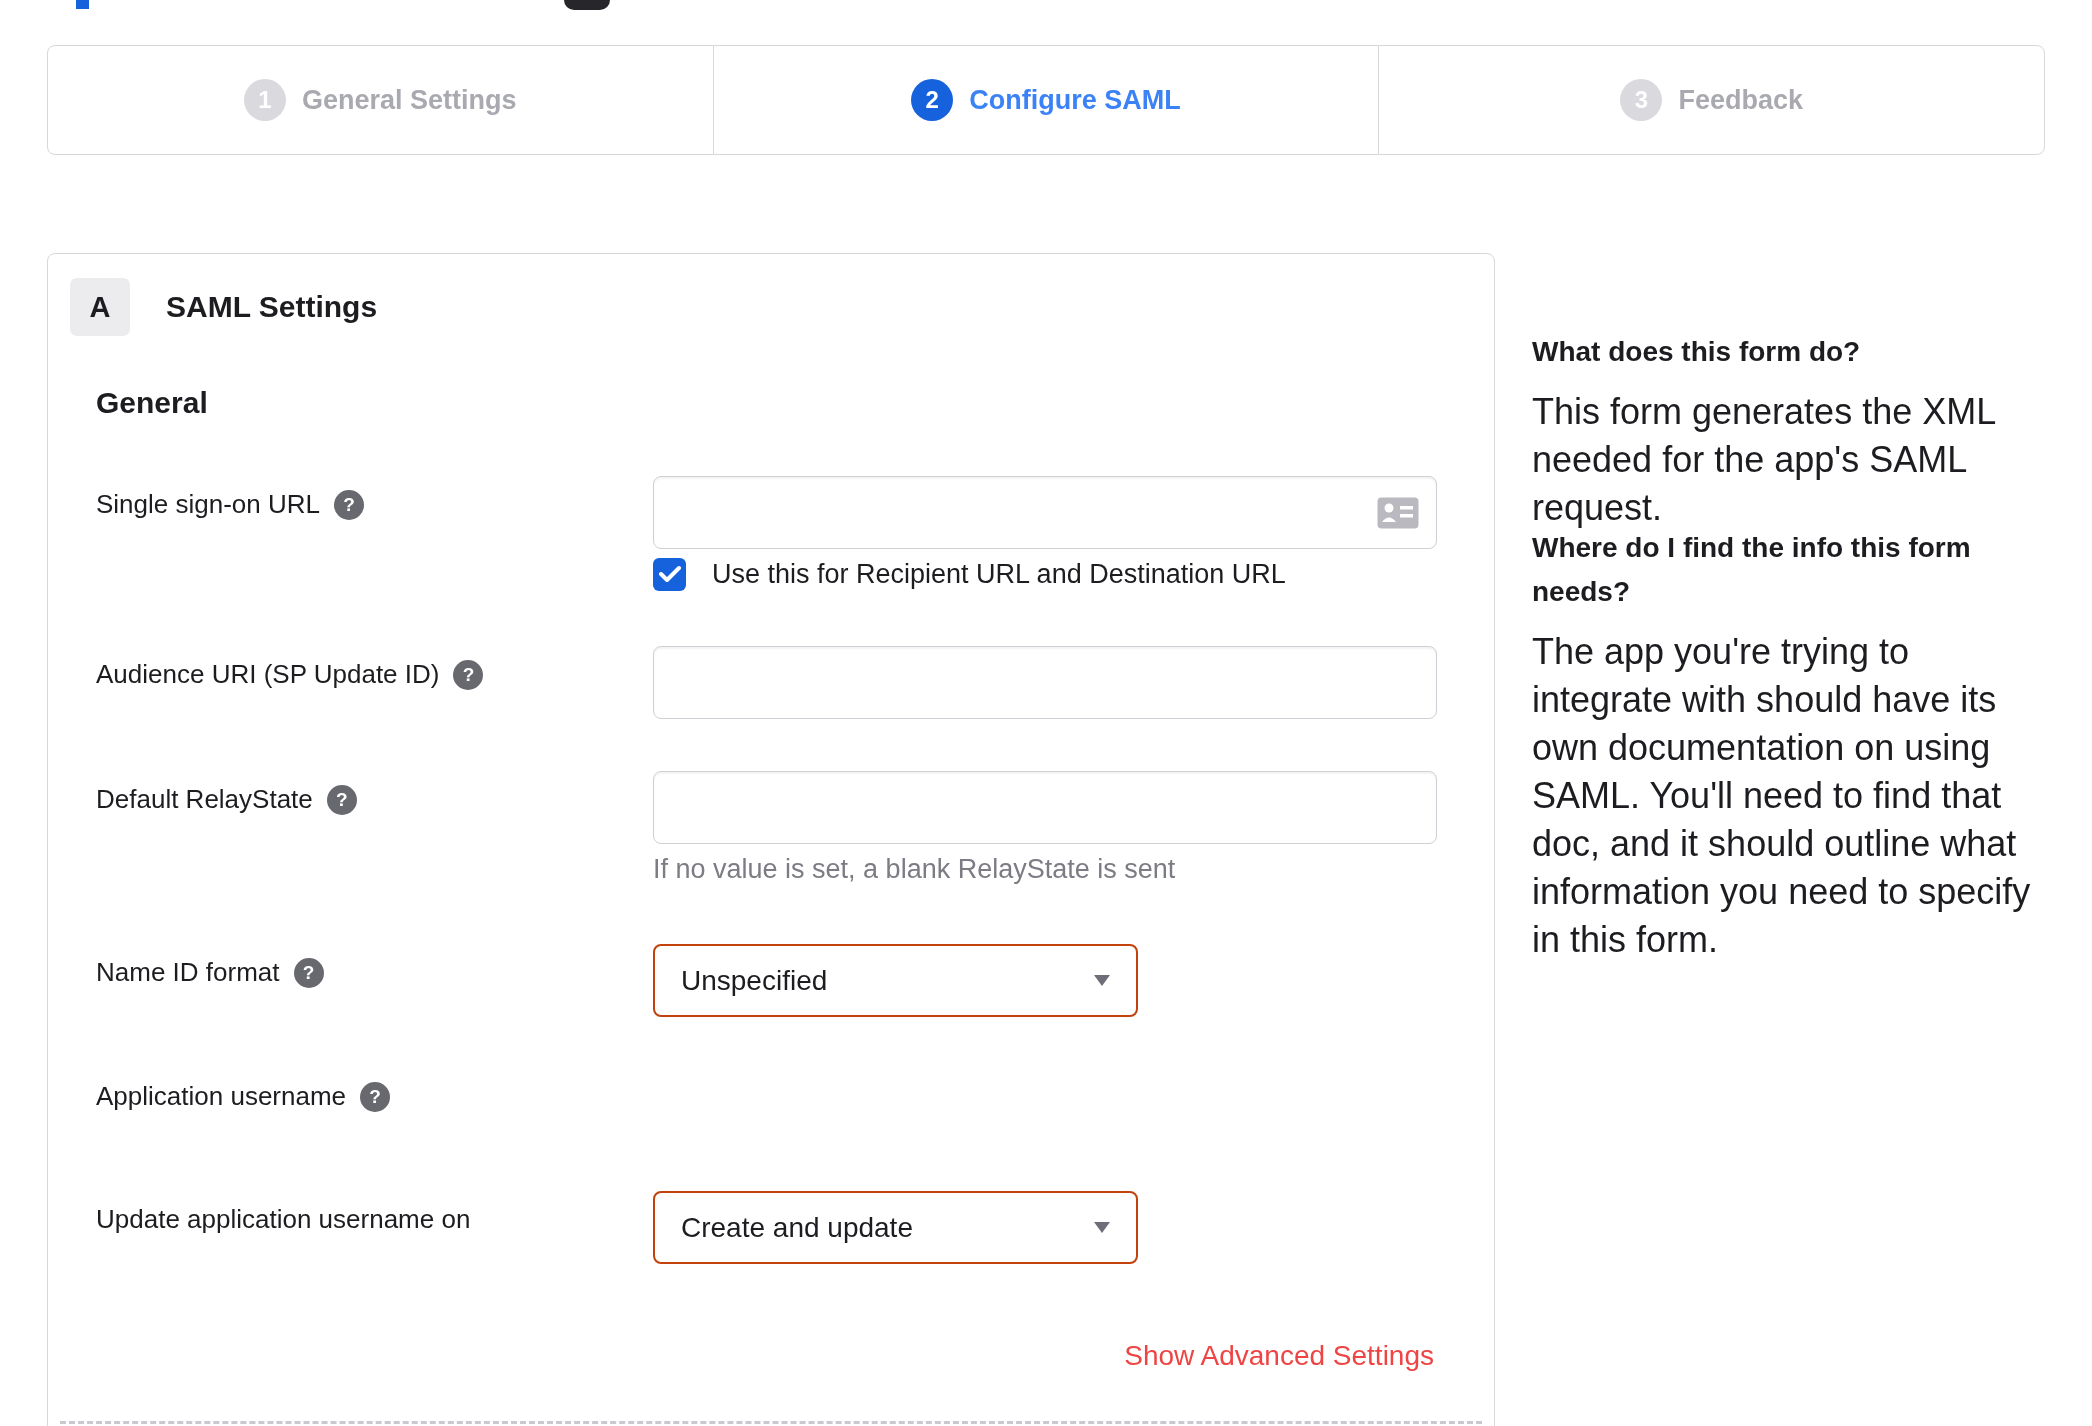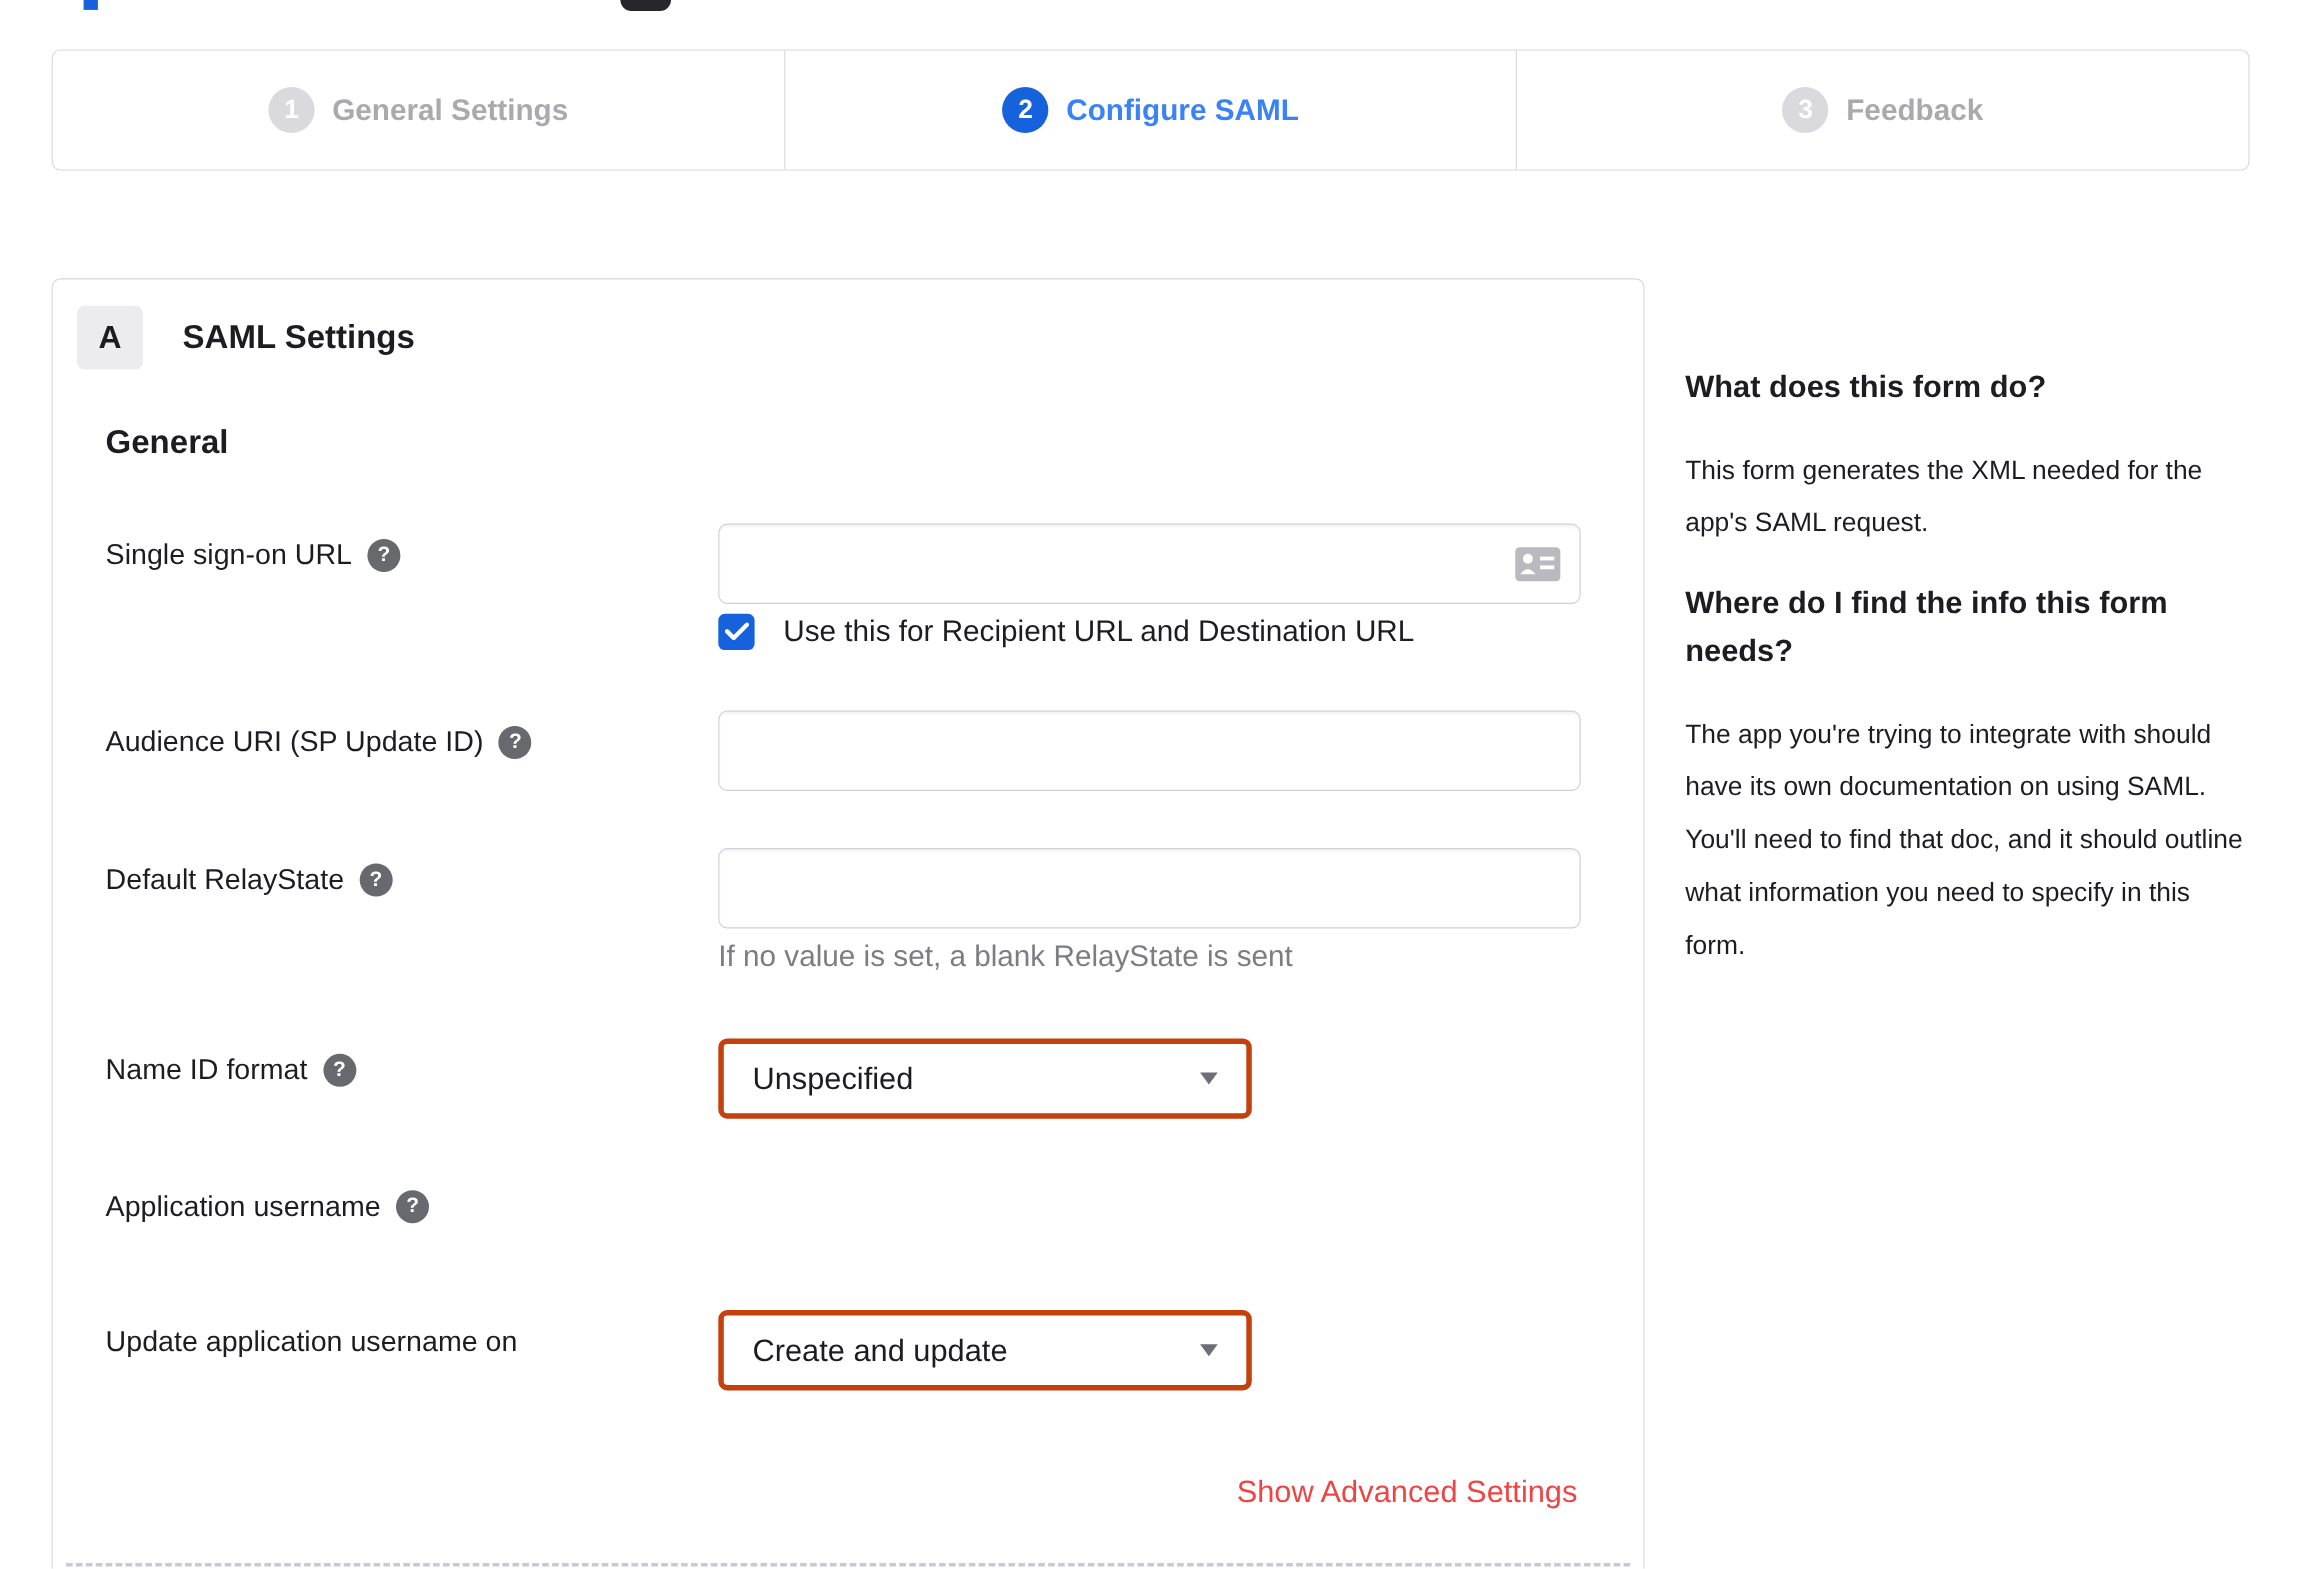--- a/index.html
+++ b/index.html
@@ -76,21 +76,21 @@
   }
   .text-box input {
     flex:1; height:100%; border:none; outline:none; background:transparent;
     font-family:"Liberation Sans", sans-serif; font-size:27px; color:#1d1d21;
     padding:0 20px;
   }
   .input-icon { margin-right:16px; display:flex; }
 
   .select-box {
     position:absolute; left:605px; width:485px; height:73px;
-    border:5px solid #c2410c; border-radius:8px; background:#fff;
+    border:2px solid #c2410c; border-radius:8px; background:#fff;
     display:flex; align-items:center; cursor:pointer;
   }
   .select-value { font-size:28px; color:#1d1d21; padding-left:26px; flex:1; }
   .select-caret {
     width:0; height:0; margin-right:26px;
     border-left:8px solid transparent; border-right:8px solid transparent;
     border-top:11px solid #6e6e78;
   }
 
   .checkbox-row {
@@ -115,21 +115,21 @@
   }
 
   .dashed-divider {
     position:absolute; left:12px; right:12px; top:1167px;
     border-top:3px dashed #c9c9cf;
   }
 
   
   .side { position:absolute; left:1532px; width:520px; }
   .side-heading { font-size:28px; font-weight:bold; color:#1d1d21; line-height:44px; }
-  .side-body { font-size:24px; color:#1d1d21; line-height:48px;margin-top:16px; }
+  .side-body { font-size:36px; color:#1d1d21; line-height:48px; }
   .side-1h { top:330px; }
   .side-1p { top:388px; }
   .side-2h { top:526px; width:480px; }
   .side-2p { top:628px; }
 </style>
 </head>
 <body>
 
 <div class="frag-blue"></div>
 <div class="frag-black"></div>

